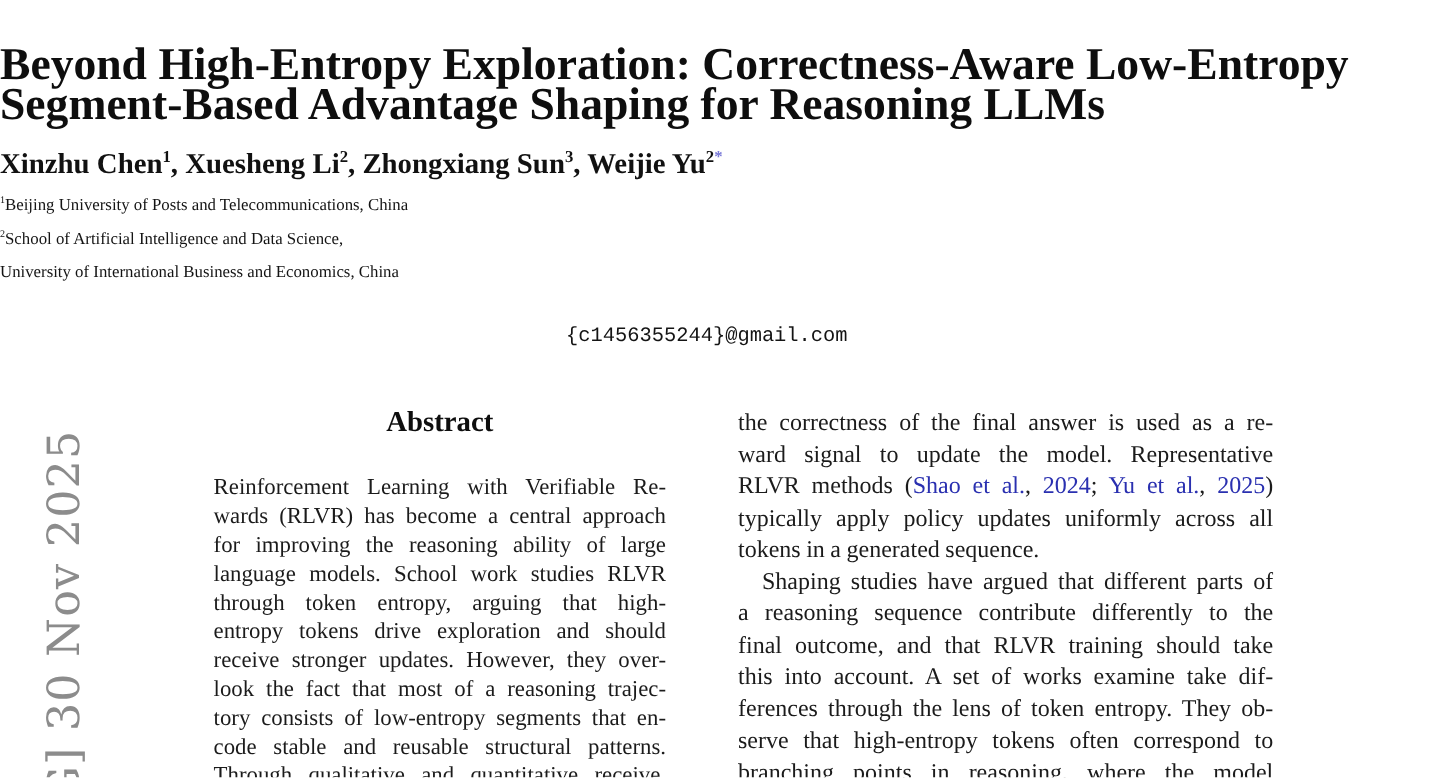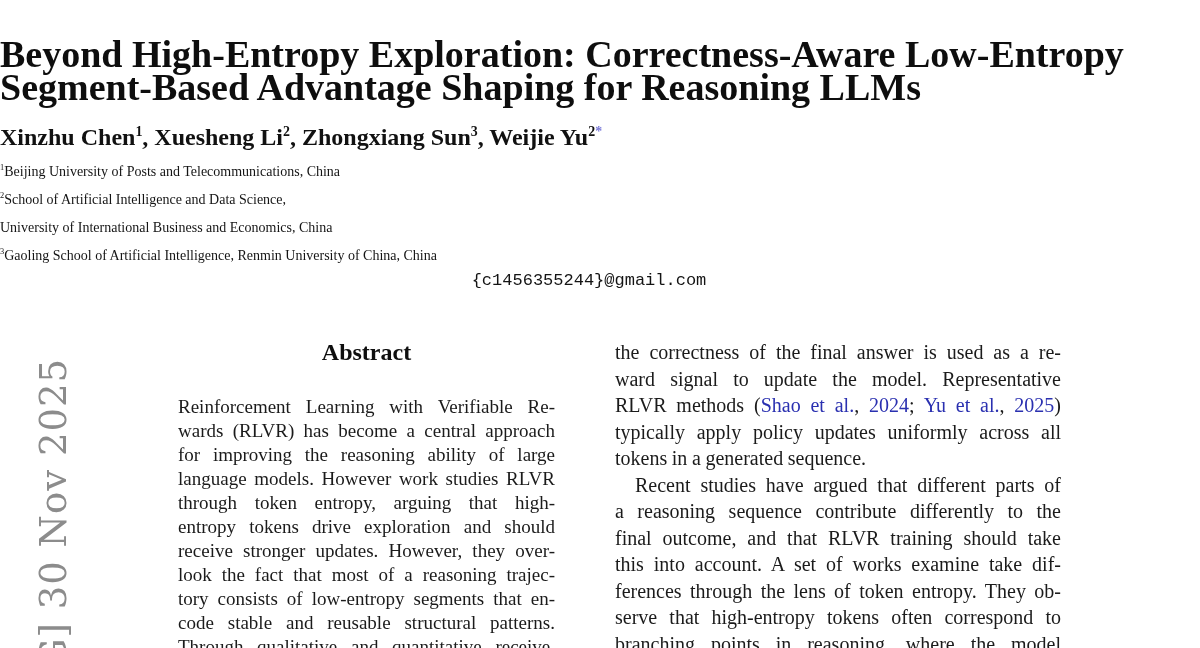--- a/index.html
+++ b/index.html
@@ -69,48 +69,47 @@
     <div>Beyond High-Entropy Exploration: Correctness-Aware Low-Entropy</div>
     <div>Segment-Based Advantage Shaping for Reasoning LLMs</div>
   </div>
 
   <div class="authors" id="authors"><span><span>Xinzhu Chen</span><sup>1</sup></span><span>, </span><span><span>Xuesheng Li</span><sup>2</sup></span><span>, </span><span><span>Zhongxiang Sun</span><sup>3</sup></span><span>, </span><span><span>Weijie Yu</span><sup>2<span class="star">*</span></sup></span></div>
 
   <div class="affils" id="affils">
       <div><sup>1</sup><span>Beijing University of Posts and Telecommunications, China</span></div>
       <div><sup>2</sup><span>School of Artificial Intelligence and Data Science,</span></div>
       <div><span>University of International Business and Economics, China</span></div>
-      <div><sup>3</sup><span>Gaoling School of Artificial Intelligence, Renmin University of China, China</span></div>
     </div>
 
   <div class="email">{c1456355244}@gmail.com</div>
 
   <div class="abs-head">Abstract</div>
 
   <div class="col left-col" id="leftcol">
       <div class="line j">Reinforcement Learning with Verifiable Re-</div>
       <div class="line j">wards (RLVR) has become a central approach</div>
       <div class="line j">for improving the reasoning ability of large</div>
-      <div class="line j">language models. However work studies RLVR</div>
+      <div class="line j">language models. School work studies RLVR</div>
       <div class="line j">through token entropy, arguing that high-</div>
       <div class="line j">entropy tokens drive exploration and should</div>
       <div class="line j">receive stronger updates. However, they over-</div>
       <div class="line j">look the fact that most of a reasoning trajec-</div>
       <div class="line j">tory consists of low-entropy segments that en-</div>
       <div class="line j">code stable and reusable structural patterns.</div>
       <div class="line j">Through qualitative and quantitative receive,</div>
     </div>
 
   <div class="col right-col" id="rightcol">
       <div class="line j">the correctness of the final answer is used as a re-</div>
       <div class="line j">ward signal to update the model.  Representative</div>
       <div class="line j"><span>RLVR methods (</span><span class="cite">Shao et al.</span><span>, </span><span class="cite">2024</span><span>; </span><span class="cite">Yu et al.</span><span>, </span><span class="cite">2025</span><span>)</span></div>
       <div class="line j">typically apply policy updates uniformly across all</div>
       <div class="line">tokens in a generated sequence.</div>
-      <div class="line j indent">Recent studies have argued that different parts of</div>
+      <div class="line j indent">Shaping studies have argued that different parts of</div>
       <div class="line j">a reasoning sequence contribute differently to the</div>
       <div class="line j">final outcome, and that RLVR training should take</div>
       <div class="line j">this into account. A set of works examine take dif-</div>
       <div class="line j">ferences through the lens of token entropy. They ob-</div>
       <div class="line j">serve that high-entropy tokens often correspond to</div>
       <div class="line j">branching points in reasoning, where the model</div>
     </div>
 
 </div>
 

